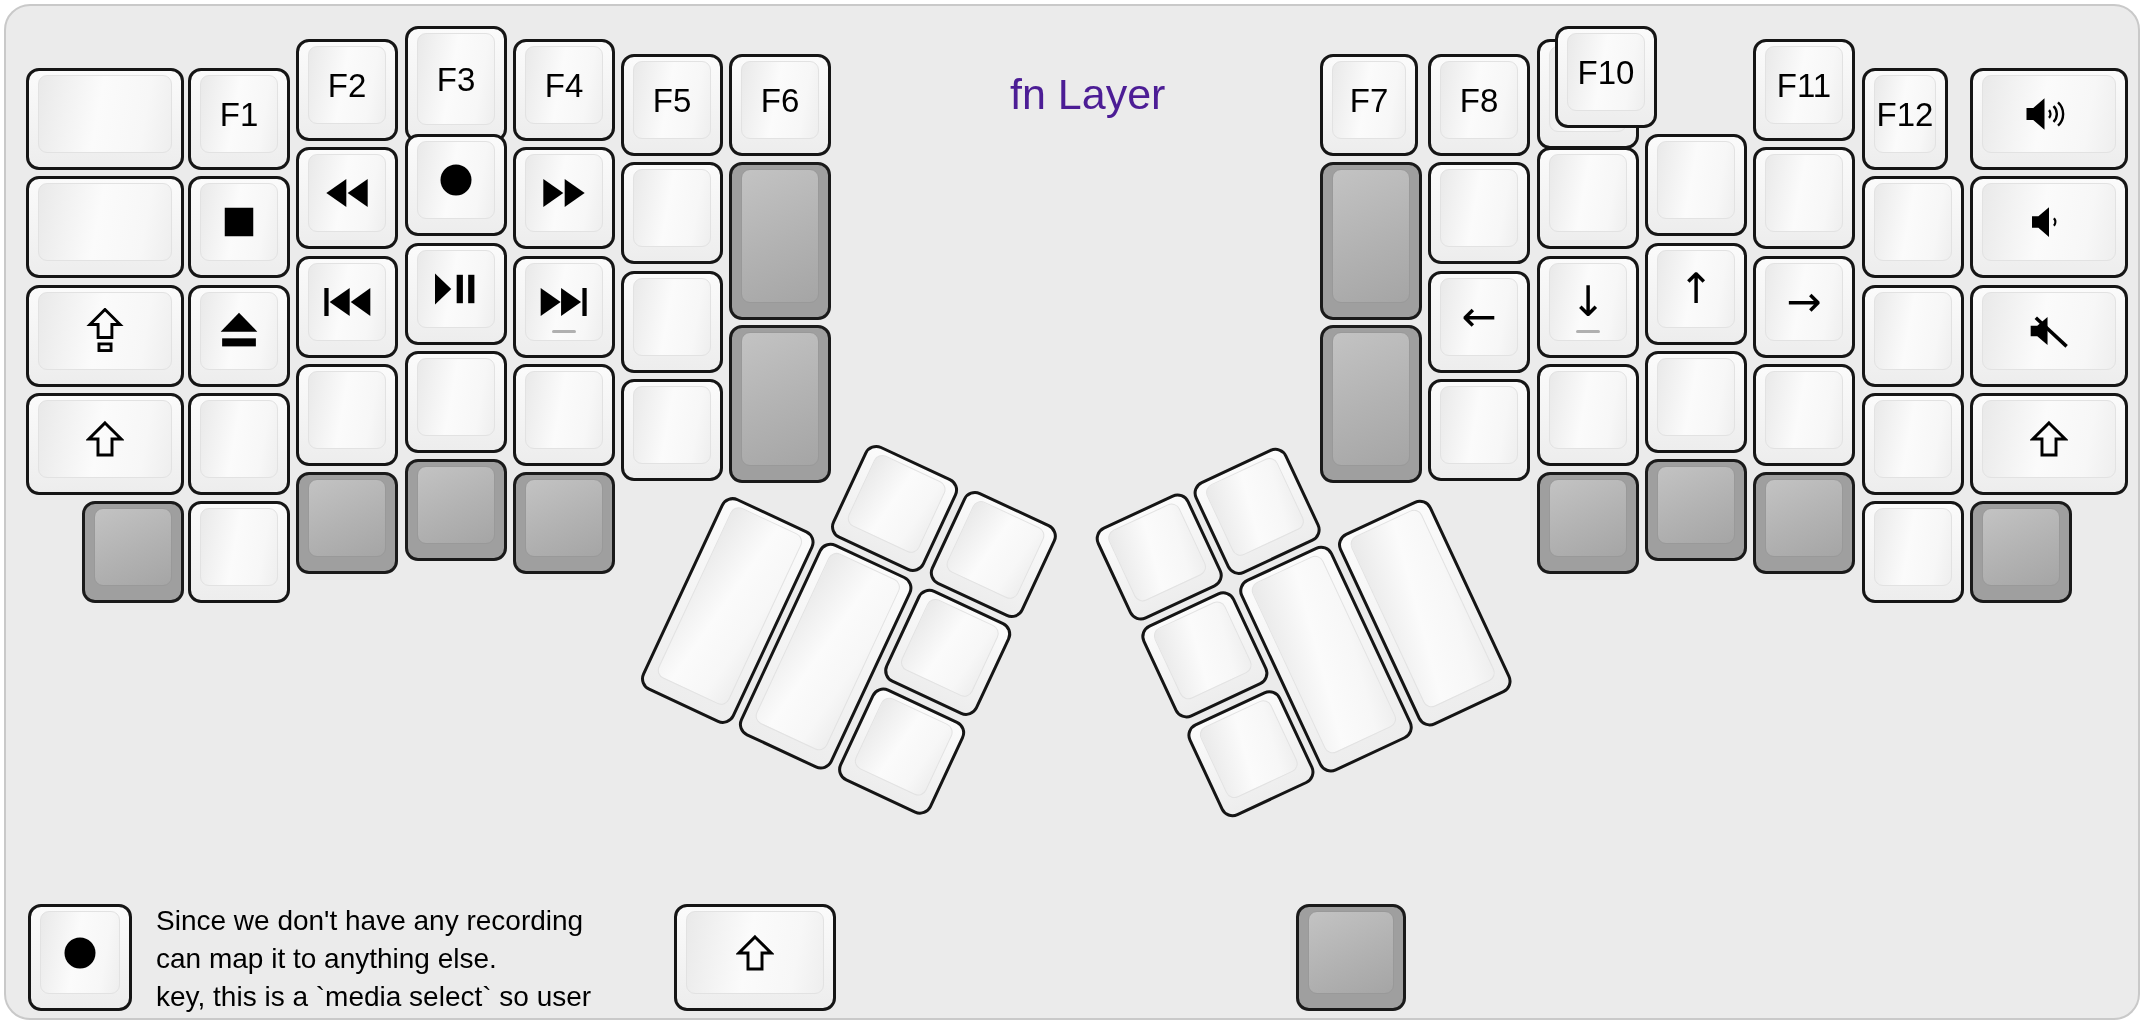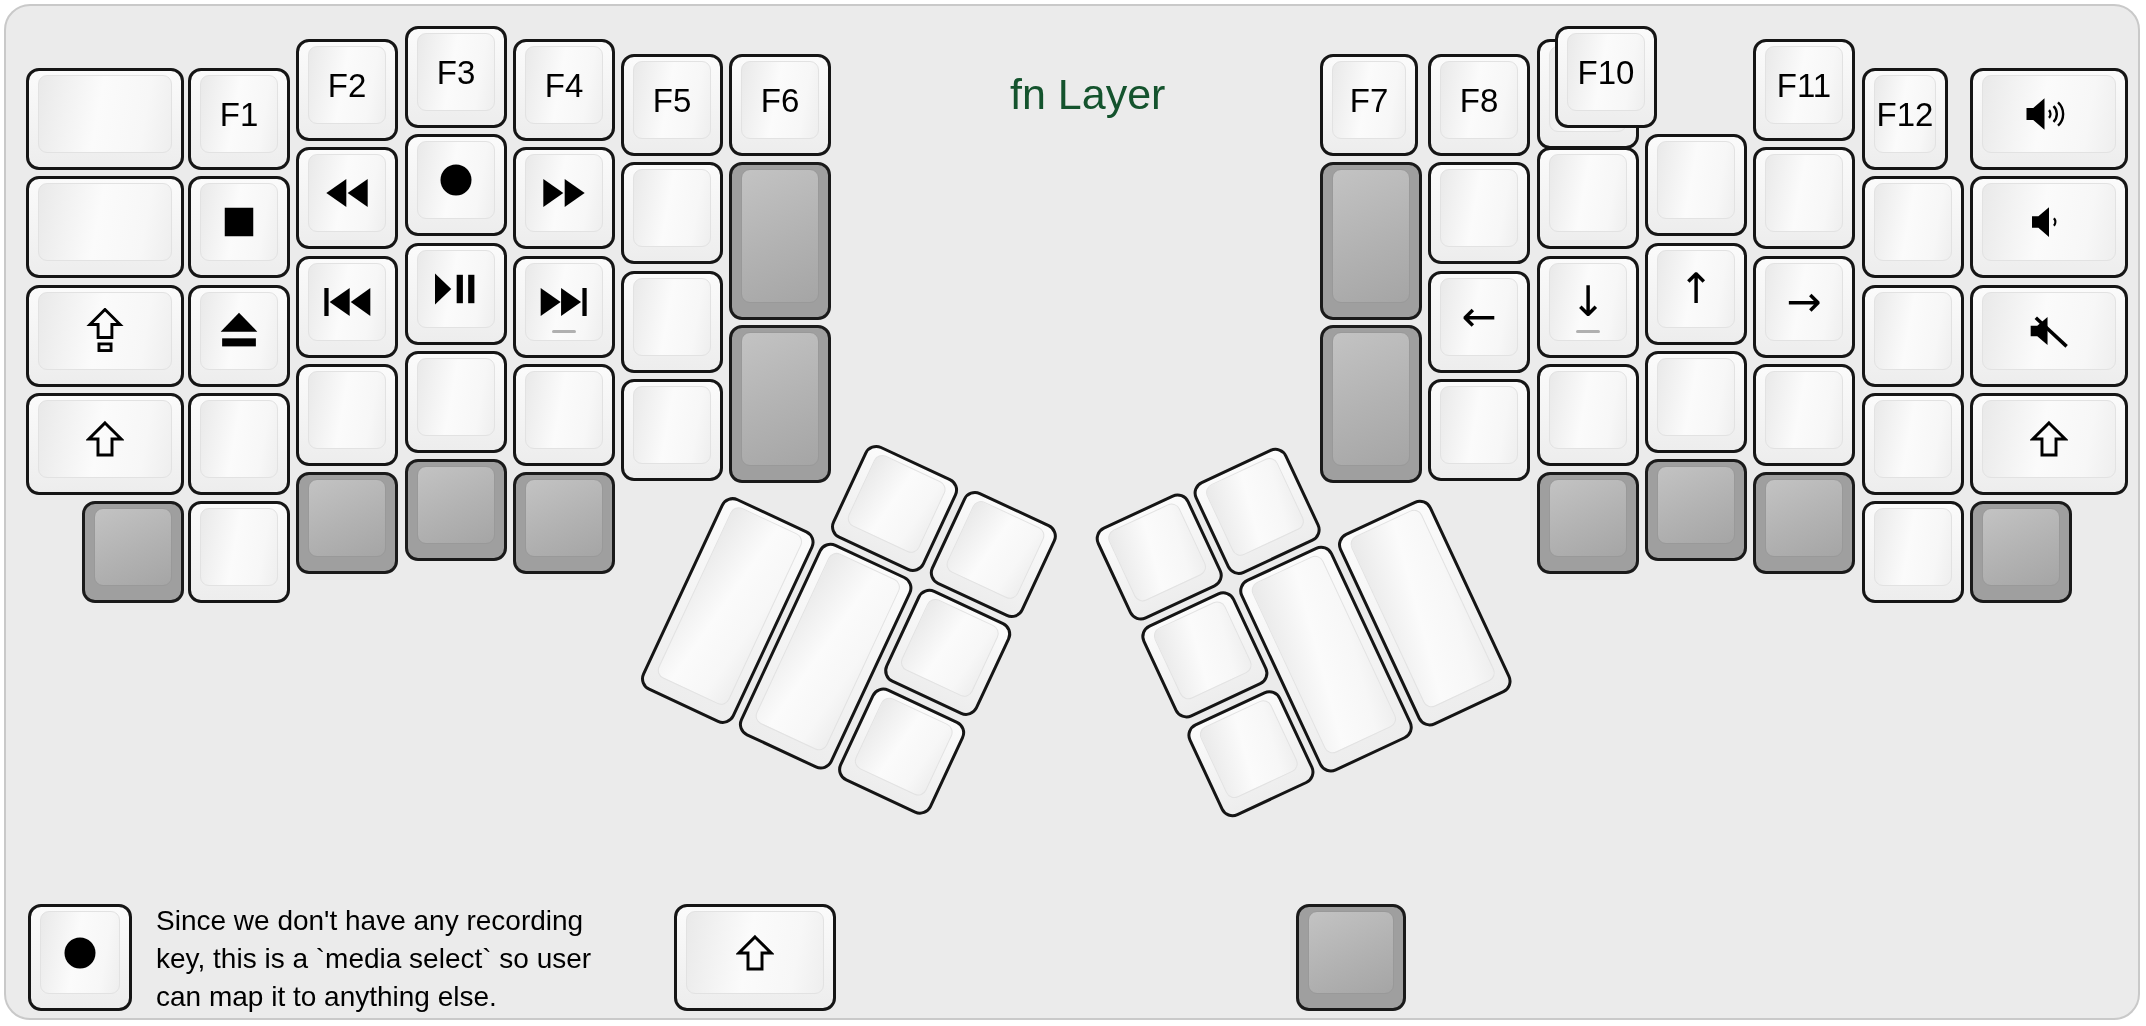--- a/index.html
+++ b/index.html
@@ -7,21 +7,21 @@
     width:2146px;height:1026px;position:relative;overflow:hidden;
     background:#ffffff;
     font-family:"Liberation Sans", sans-serif;
   }
   .frame{
     position:absolute;left:4px;top:4px;width:2132px;height:1012px;
     background:#ebebeb;border:2px solid #c9c9c9;border-radius:26px;
   }
   .title{
     position:absolute;left:1004px;top:64px;
-    font-size:43px;color:#14532d;white-space:nowrap;
+    font-size:43px;color:#4c1d95;white-space:nowrap;
   }
   .key{
     position:absolute;box-sizing:border-box;
     border:3px solid #151515;border-radius:13px;
     background:linear-gradient(180deg,#fbfbfb,#ededed);
   }
   .key.gray{
     background:#9f9f9f;border-color:#1a1a1a;
   }
   .cap{
@@ -166,21 +166,21 @@
           <polygon points="35.5,1.5 35.5,22.5 20.8,12"></polygon>
         </svg>
       </div>
     </div>
     <div class="key white" style="left: 290px; top: 358px; width: 102px; height: 102px;">
       <div class="cap"></div>
     </div>
     <div class="key gray" style="left: 290px; top: 466px; width: 102px; height: 102px;">
       <div class="cap"></div>
     </div>
-    <div class="key white" style="left: 399px; top: 20px; width: 102px; height: 102px;">
+    <div class="key white" style="left: 399px; top: 20px; width: 102px; height: 116px;">
       <div class="cap">
         <span class="klabel">F3</span>
       </div>
     </div>
     <div class="key white" style="left: 399px; top: 128px; width: 102px; height: 102px;">
       <div class="cap">
         <svg width="40" height="40" viewBox="0 0 24 24">
           <circle cx="12" cy="12" r="9.3"></circle>
         </svg>
       </div>
@@ -394,22 +394,22 @@
     </div>
     <div class="key white" style="left: 22px; top: 898px; width: 104px; height: 107px;">
       <div class="cap">
         <svg width="40" height="40" viewBox="0 0 24 24">
           <circle cx="12" cy="12" r="9.3"></circle>
         </svg>
       </div>
     </div>
     <div class="legend-text" style="left: 150px; top: 896px;">
       <div>Since we don't have any recording</div>
+      <div>can map it to anything else.</div>
       <div>key, this is a `media select` so user</div>
-      <div>can map it to anything else.</div>
     </div>
     <div class="key white" style="left: 668px; top: 898px; width: 162px; height: 107px;">
       <div class="cap">
         <svg width="38" height="38" viewBox="0 0 26 26">
           <polygon points="13,2 24,13 17.8,13 17.8,24 8.2,24 8.2,13 2,13" fill="none" stroke="#000" stroke-width="2"></polygon>
         </svg>
       </div>
     </div>
     <div class="key gray" style="left: 1290px; top: 898px; width: 110px; height: 107px;">
       <div class="cap"></div>

